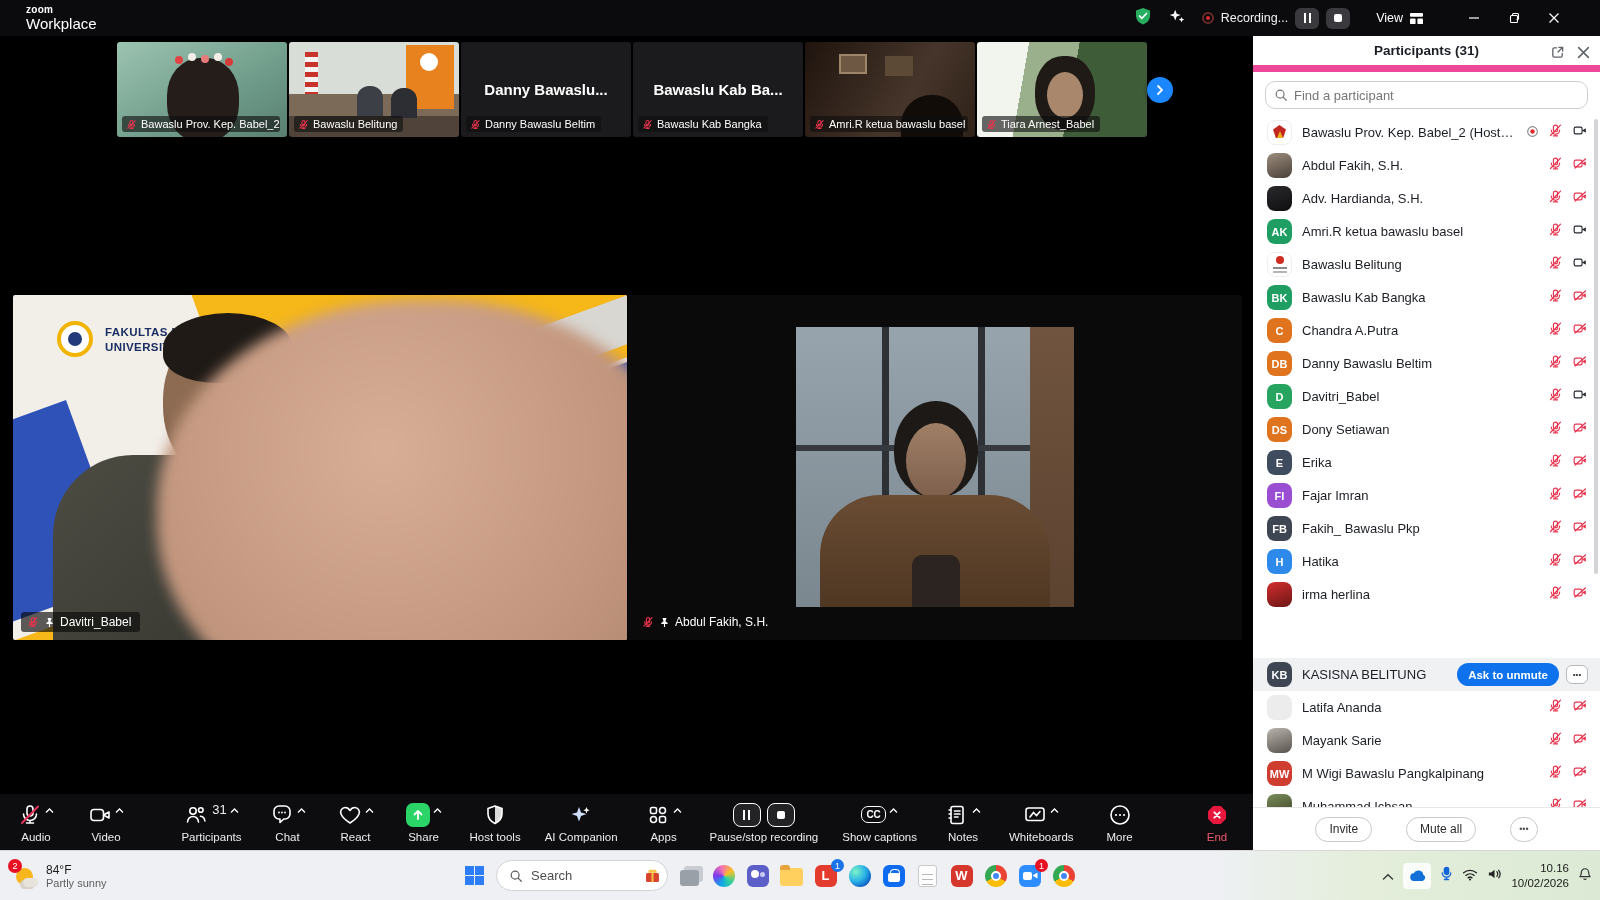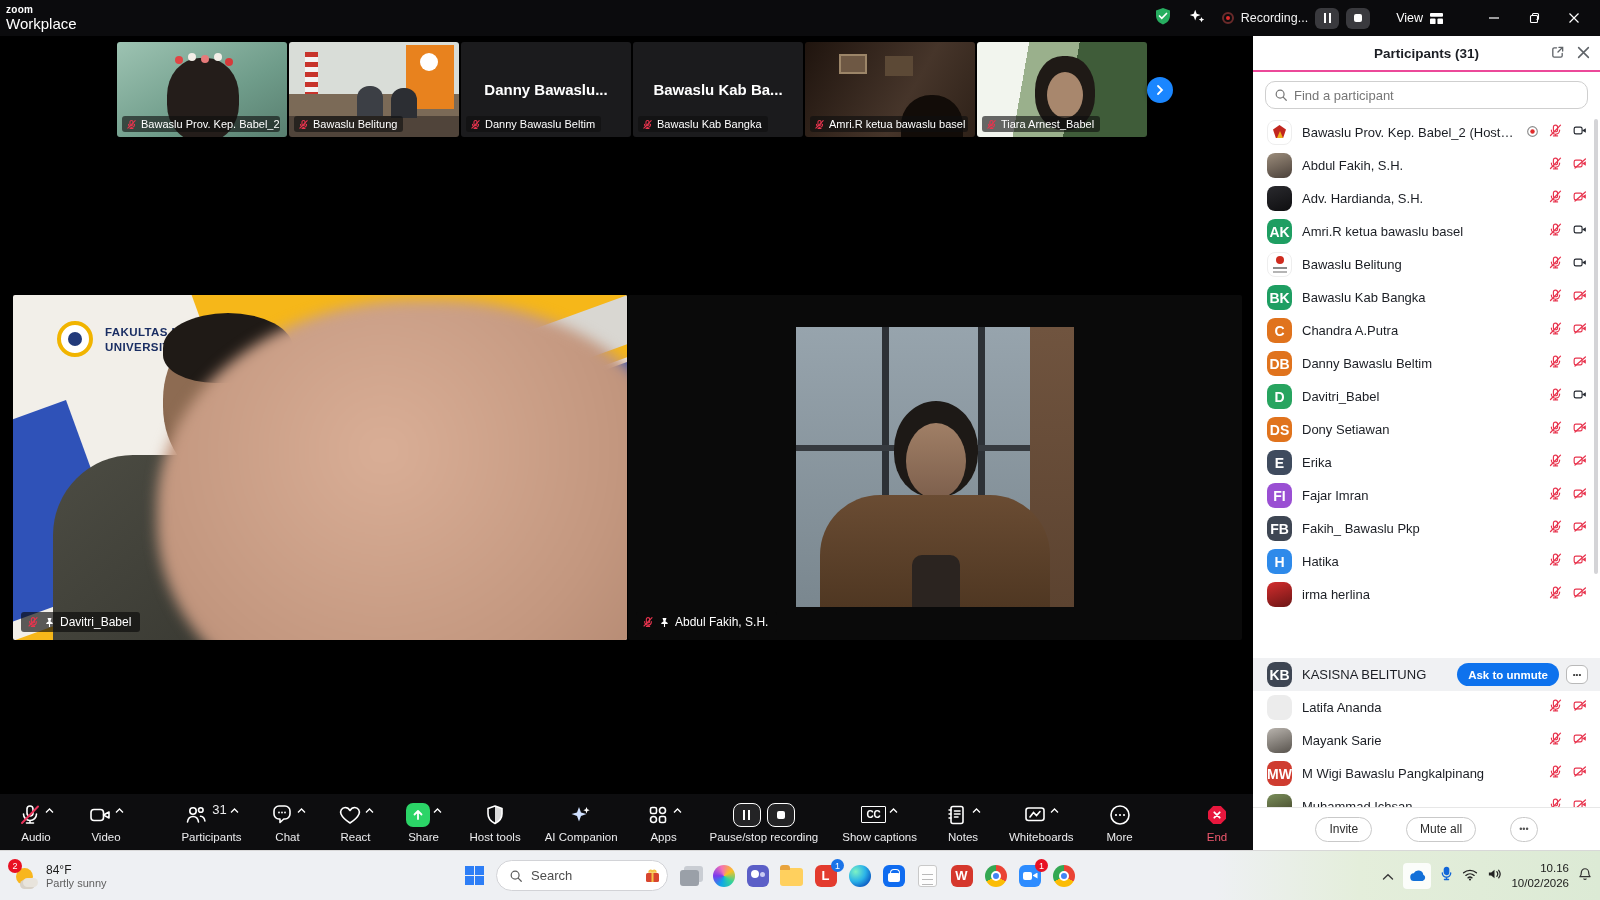--- a/index.html
+++ b/index.html
@@ -1,21 +1,21 @@
 <!DOCTYPE html>
 <html><head>
 <meta charset="utf-8">
 <style>
   * { margin:0; padding:0; box-sizing:border-box; }
   html,body { width:1600px; height:900px; overflow:hidden; background:#000; }
   body { font-family:"Liberation Sans", sans-serif; }
   .screen { position:relative; width:1600px; height:900px; }
 
   
-  .titlebar { height:36px; background:#0b0b0d; display:flex; align-items:center; padding:0 6px; color:#fff; }
+  .titlebar { height:36px; background:#0b0b0d; display:flex; align-items:center; padding:0 26px; color:#fff; }
   .brand { display:flex; flex-direction:column; line-height:1; }
   .brand .b-top { font-size:10px; font-weight:bold; letter-spacing:.3px; }
   .brand .b-bottom { font-size:15px; margin-top:1px; }
   .tb-right { margin-left:auto; display:flex; align-items:center; gap:16px; }
   .rec-group { display:flex; align-items:center; gap:7px; }
   .rec-dot { width:12px; height:12px; border-radius:50%; border:2px solid #6b2a2a; background:#e02b2b; background-clip:content-box; padding:2px; }
   .rec-label { font-size:12.5px; color:#f2f2f2; }
   .sq-btn { width:24px; height:21px; background:#3a3a3e; border-radius:6px; display:flex; align-items:center; justify-content:center; cursor:pointer; }
   .view-group { display:flex; align-items:center; gap:6px; font-size:12.5px; margin-left:10px; cursor:pointer; }
   .win-controls { display:flex; align-items:center; gap:0; margin-left:14px; }
@@ -80,38 +80,38 @@
   .tb-group { display:flex; align-items:flex-start; gap:26px; }
   .tb-item { display:flex; flex-direction:column; align-items:center; gap:3px; color:#ececee; font-size:11.5px; cursor:pointer; min-width:44px; }
   .tb-ic { height:26px; display:flex; align-items:center; gap:3px; }
   .caret { display:flex; align-items:flex-start; margin-top:-8px; }
   .count-badge { font-size:13px; margin:-10px 0 0 1px; }
   .share-sq { width:24px; height:24px; border-radius:7px; background:#2bd467; display:flex; align-items:center; justify-content:center; }
   .recbtns { display:flex; gap:6px; }
   .recbtn { width:28px; height:24px; border:1.5px solid #fff; border-radius:8px; background:#232325; display:flex; align-items:center; justify-content:center; }
   .pause-glyph { width:7px; height:10px; border-left:2.5px solid #fff; border-right:2.5px solid #fff; }
   .stop-glyph { width:8px; height:8px; background:#fff; border-radius:2px; }
-  .cc-box { border:1.6px solid #fff; border-radius:1px; font-size:10px; font-weight:bold; padding:2px 4px; color:#fff; }
+  .cc-box { border:1.6px solid #fff; border-radius:7px; font-size:10px; font-weight:bold; padding:2px 4px; color:#fff; }
   .end-label { color:#f0586e; }
 
   
   .panel { width:347px; background:#fff; display:flex; flex-direction:column; flex:none; }
-  .panel-header { height:36px; display:flex; align-items:center; justify-content:center; position:relative; border-bottom:2px solid #ec4899; }
+  .panel-header { height:36px; display:flex; align-items:center; justify-content:center; position:relative; border-bottom:7px solid #ec4899; }
   .panel-title { font-size:13.5px; font-weight:bold; color:#1b1e24; }
   .ph-icons { position:absolute; right:10px; top:0; height:36px; display:flex; align-items:center; gap:12px; }
   .panel-search { padding:9px 12px 7px; }
   .search-wrap { position:relative; }
   .search-wrap svg { position:absolute; left:9px; top:7px; }
   .search-input { width:100%; height:28px; border:1px solid #cfcfcf; border-radius:10px; padding:0 10px 0 28px; font-size:13px; color:#0369a1; outline:none; font-family:"Liberation Sans",sans-serif; }
   .search-input::placeholder { color:#767676; }
   .panel-list { flex:1; overflow:hidden; position:relative; }
   .p-row { height:33px; display:flex; align-items:center; padding:0 12px 0 14px; gap:10px; cursor:pointer; }
   .row-highlight { background:#f0f1f3;margin-top:47px; }
   .avatar { width:25px; height:25px; border-radius:8px; flex:none; position:relative; overflow:hidden; }
-  .av-initials { display:flex; align-items:center; justify-content:center; color:#fff; font-size:14px; font-weight:bold; }
+  .av-initials { display:flex; align-items:center; justify-content:center; color:#fff; font-size:11px; font-weight:bold; }
   .av-empty { background:#ececec; }
   .av-logo-babel { background:#fff; border:1px solid #eee; }
   .av-logo-babel:before { content:""; position:absolute; left:5px; top:4px; width:13px; height:13px; background:#c2271f; clip-path:polygon(50% 0,100% 35%,78% 100%,22% 100%,0 35%); }
   .av-logo-babel:after { content:""; position:absolute; left:9px; top:10px; width:6px; height:7px; background:#f0b01c; clip-path:polygon(50% 0,100% 100%,0 100%); }
   .av-logo-belitung { background:#fff; border:1px solid #eee; }
   .av-logo-belitung:before { content:""; position:absolute; left:8px; top:3px; width:8px; height:8px; border-radius:50%; background:#cf2b1e; }
   .av-logo-belitung:after { content:""; position:absolute; left:5px; top:14px; width:14px; height:2px; background:#8a8a8a; box-shadow:0 4px 0 #b5b5b5; }
   .p-name { font-size:13px; color:#1b1e24; white-space:nowrap; overflow:hidden; text-overflow:ellipsis; flex:1; }
   .p-status { display:flex; align-items:center; gap:9px; flex:none; }
   .row-actions { display:flex; align-items:center; gap:7px; }

